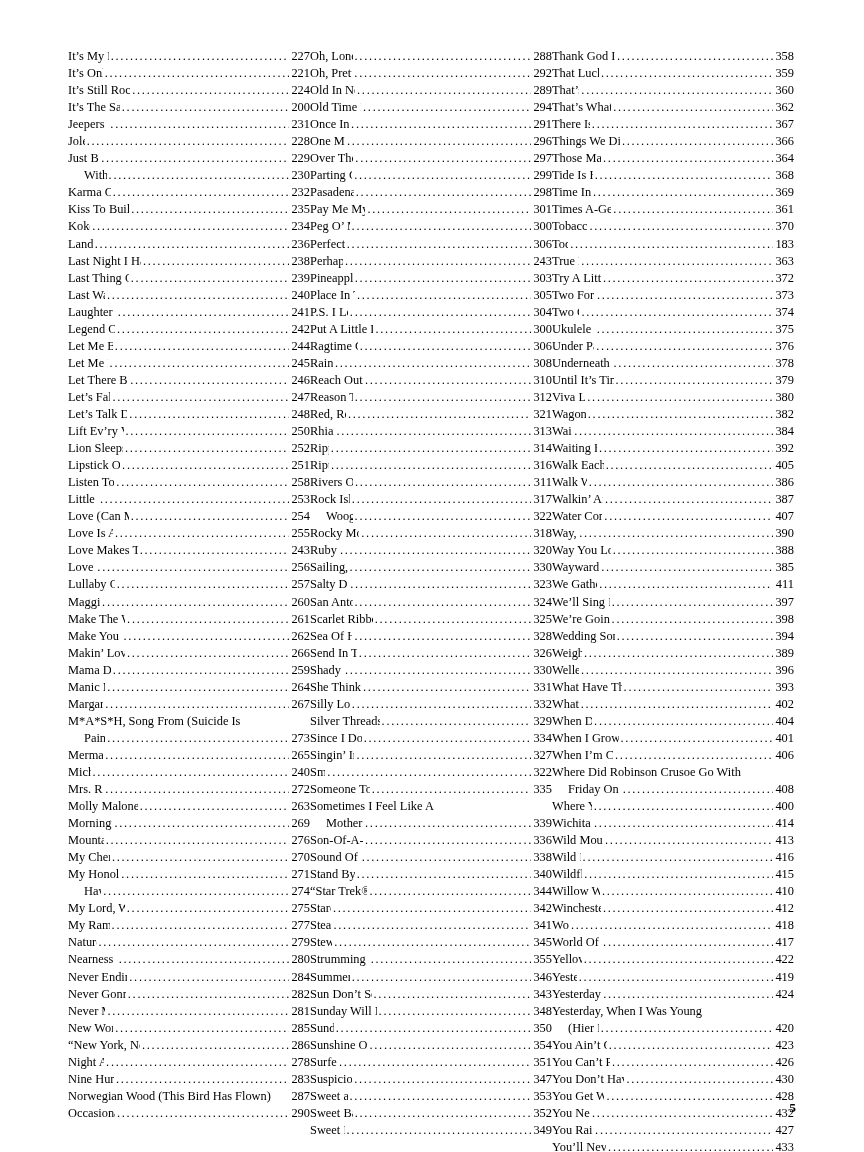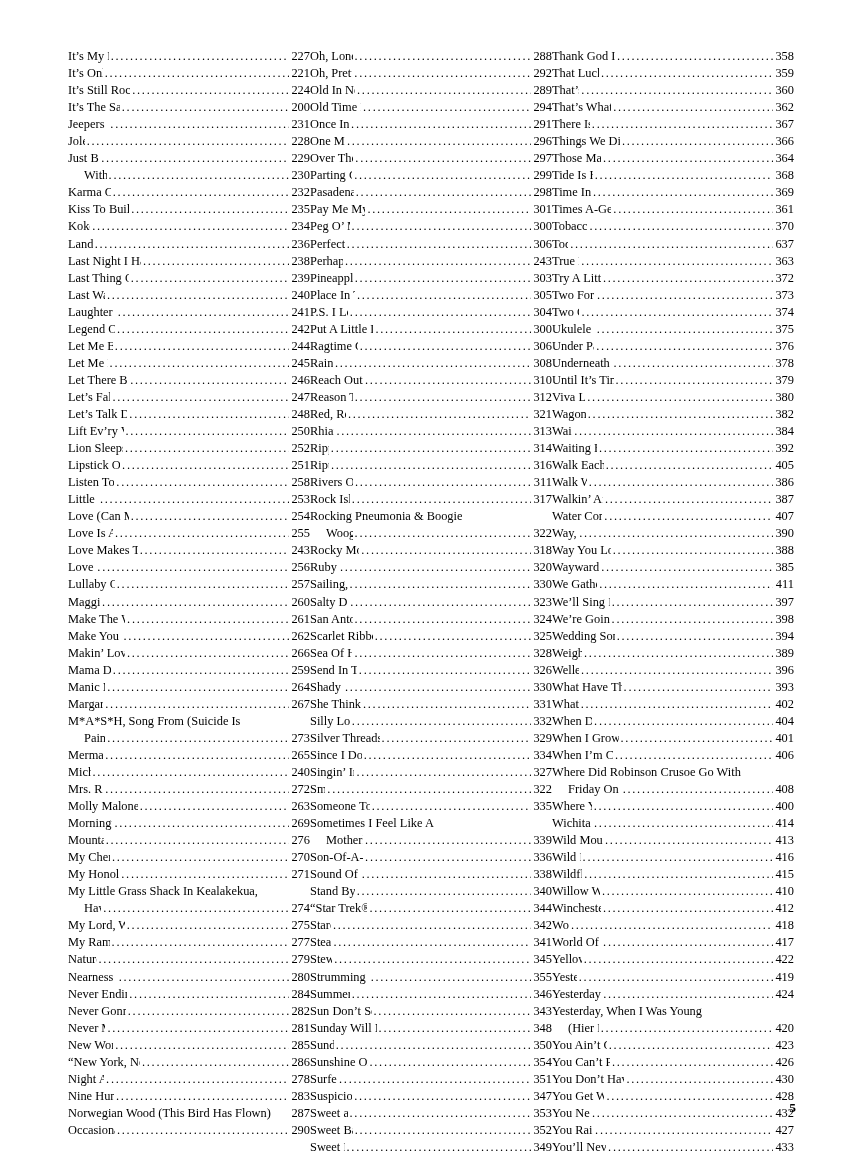--- a/index.html
+++ b/index.html
@@ -423,25 +423,20 @@
             <span class="page-num">270</span>
           </div>
         </div>
         <div class="entry">
           <div class="entry-row">
             <span class="title">My Honolulu Hula Girl</span>
             <span class="leader">................................................................................</span>
             <span class="page-num">271</span>
           </div>
         </div>
-        <div class="entry">
-          <div class="entry-row">
-            <span class="title">My Little Grass Shack In Kealakekua,</span>
-          </div>
-        </div>
         <div class="entry cont">
           <div class="entry-row">
             <span class="title">Hawaii</span>
             <span class="leader">................................................................................</span>
             <span class="page-num">274</span>
           </div>
         </div>
         <div class="entry">
           <div class="entry-row">
             <span class="title">My Lord, What A Morning</span>
@@ -717,25 +712,20 @@
             <span class="page-num">311</span>
           </div>
         </div>
         <div class="entry">
           <div class="entry-row">
             <span class="title">Rock Island Line</span>
             <span class="leader">................................................................................</span>
             <span class="page-num">317</span>
           </div>
         </div>
-        <div class="entry">
-          <div class="entry-row">
-            <span class="title">Rocking Pneumonia &amp; Boogie</span>
-          </div>
-        </div>
         <div class="entry cont">
           <div class="entry-row">
             <span class="title">Woogie Flu</span>
             <span class="leader">................................................................................</span>
             <span class="page-num">322</span>
           </div>
         </div>
         <div class="entry">
           <div class="entry-row">
             <span class="title">Rocky Mountain High</span>
@@ -1062,21 +1052,21 @@
           <div class="entry-row">
             <span class="title">Tobacco Road.</span>
             <span class="leader">................................................................................</span>
             <span class="page-num">370</span>
           </div>
         </div>
         <div class="entry">
           <div class="entry-row">
             <span class="title">Today</span>
             <span class="leader">................................................................................</span>
-            <span class="page-num">637</span>
+            <span class="page-num">183</span>
           </div>
         </div>
         <div class="entry">
           <div class="entry-row">
             <span class="title">True Love.</span>
             <span class="leader">................................................................................</span>
             <span class="page-num">363</span>
           </div>
         </div>
         <div class="entry">

